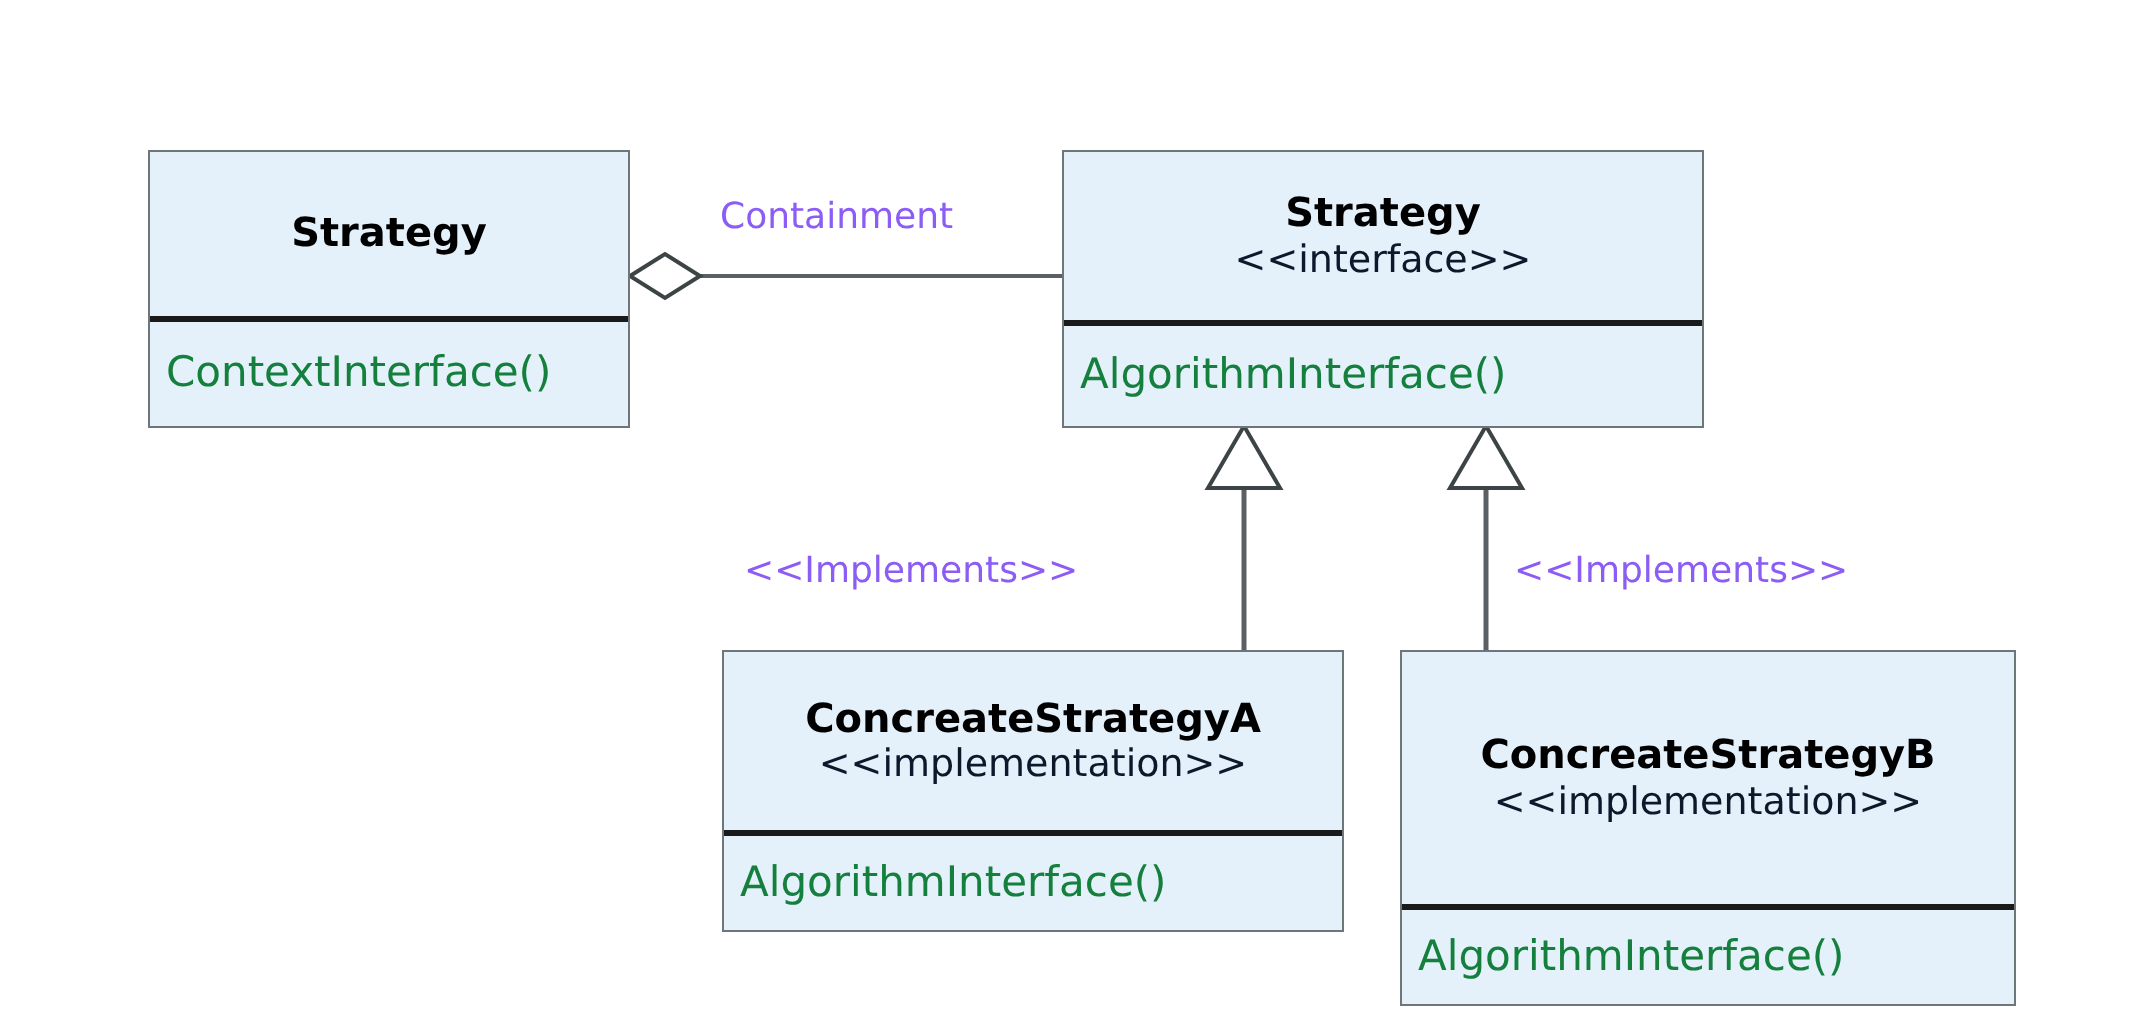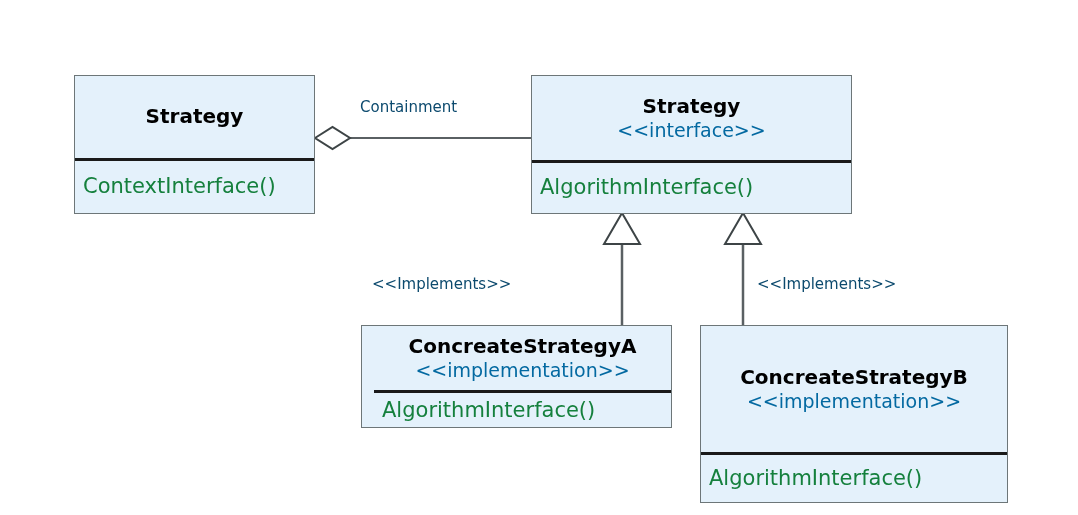--- a/index.html
+++ b/index.html
@@ -47,42 +47,42 @@
     font-weight: bold;
     font-size: 20px;
     color: #000000;
     line-height: 1.18;
     text-align: center;
     white-space: nowrap;
   }
   .uml-stereotype {
     font-weight: normal;
     font-size: 19px;
-    color: #0369a1;
+    color: #0f172a;
     line-height: 1.18;
     text-align: center;
     white-space: nowrap;
   }
   .uml-methods {
     box-sizing: border-box;
     display: flex;
     align-items: center;
     justify-content: flex-start;
     padding: 0 8px;
   }
   .uml-method {
     font-size: 21px;
     color: #15803d;
     white-space: nowrap;
     line-height: 1.2;
   }
   .edge-label {
     position: absolute;
-    font-size: 15px;
-    color: #0c4a6e;
+    font-size: 18px;
+    color: #8b5cf6;
     white-space: nowrap;
     background: transparent;
   }
 </style>
 </head>
 <body>
 
 <div id="canvas">
 
   <svg class="edges" viewBox="0 0 1078 515">
@@ -109,21 +109,21 @@
   <div class="uml-class" style="left:531px; top:75px; width:321px; height:139px;">
     <div class="uml-header" style="height:86px;">
       <div class="uml-title">Strategy</div>
       <div class="uml-stereotype">&lt;&lt;interface&gt;&gt;</div>
     </div>
     <div class="uml-methods" style="height:50px;">
       <div class="uml-method">AlgorithmInterface()</div>
     </div>
   </div>
 
-  <div class="uml-class" style="left:361px; top:325px; width:311px; height:103px;padding-left:12px;">
+  <div class="uml-class" style="left:361px; top:325px; width:311px; height:141px;">
     <div class="uml-header" style="height:91px;">
       <div class="uml-title">ConcreateStrategyA</div>
       <div class="uml-stereotype">&lt;&lt;implementation&gt;&gt;</div>
     </div>
     <div class="uml-methods" style="height:47px;">
       <div class="uml-method">AlgorithmInterface()</div>
     </div>
   </div>
 
   <div class="uml-class" style="left:700px; top:325px; width:308px; height:178px;">

